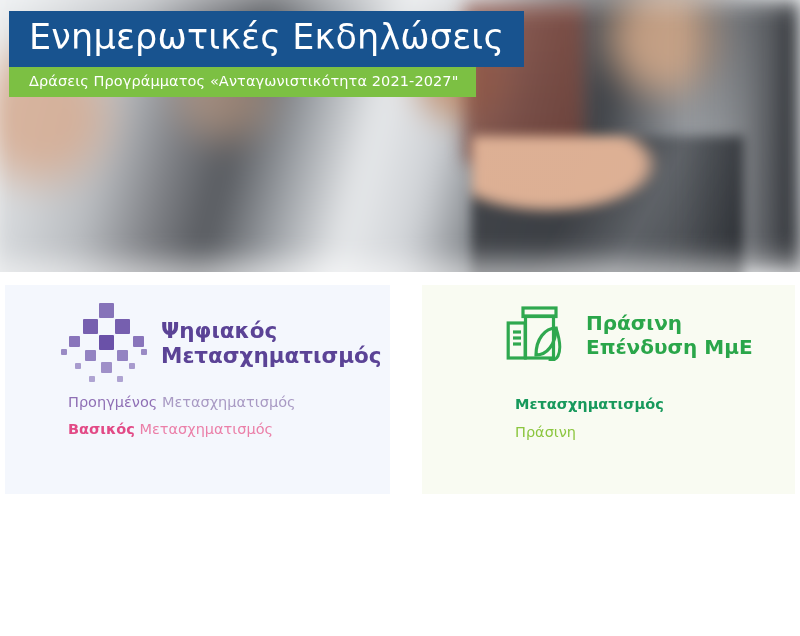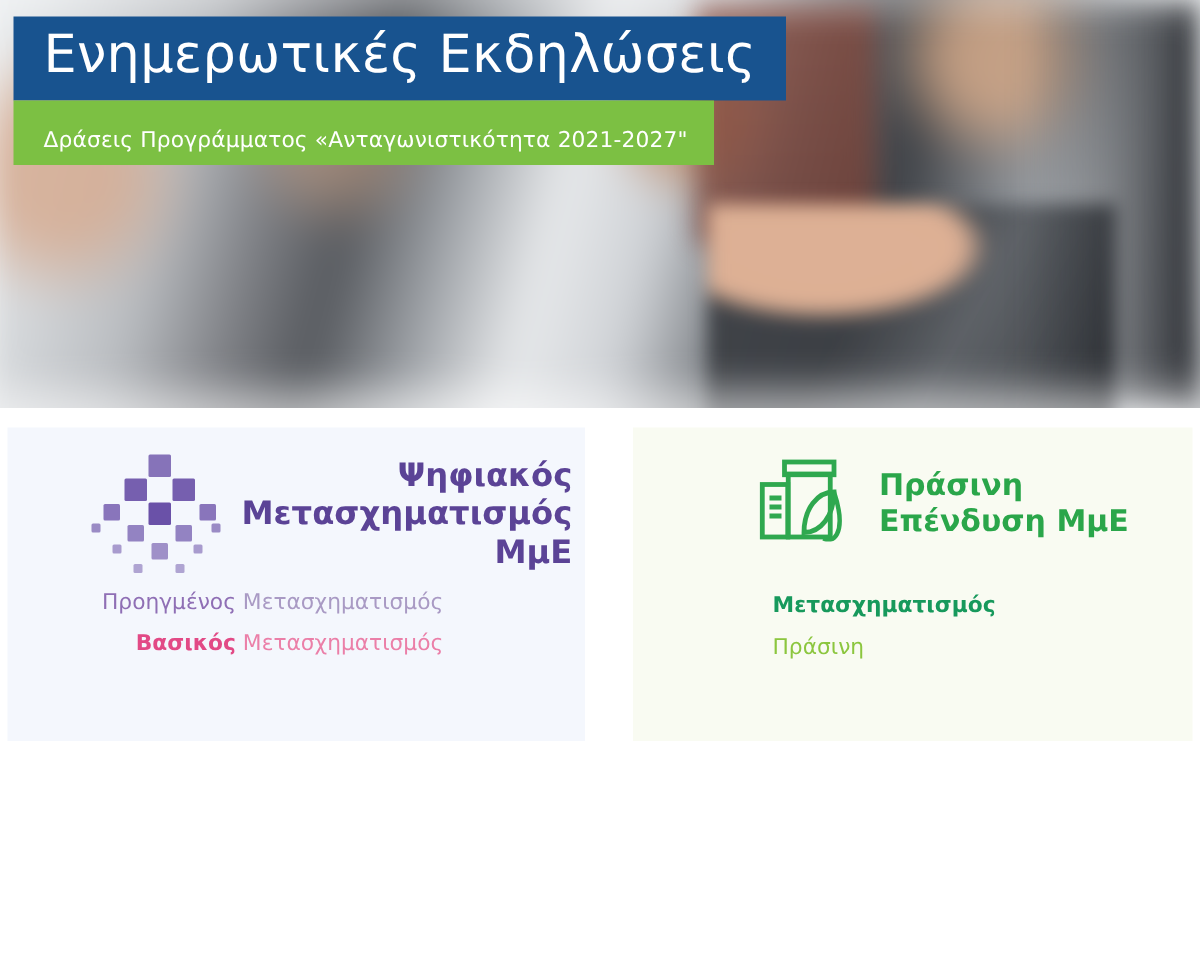--- a/index.html
+++ b/index.html
@@ -60,30 +60,30 @@
     line-height:1;
     padding:9px 20px 12px 20px;
     white-space:nowrap;
     letter-spacing:.2px;
   }
   .subtitle-bar{
     background:#7cc043;
     color:#ffffff;
     font-size:14.5px;
     line-height:1;
-    padding:20px 18px 8px 20px;
+    padding:7px 18px 8px 20px;
     white-space:nowrap;
     width:fit-content;
     letter-spacing:.1px;
   }
 
   
   .cards{position:absolute;left:0;top:285px;width:800px;height:210px;}
   .card{position:absolute;top:0;height:209px;}
-  .card-left{left:5px;width:385px;background:#f4f7fd;text-align:right;}
+  .card-left{left:5px;width:385px;background:#f4f7fd;}
   .card-right{left:422px;width:373px;background:#f9fbf2;}
 
   .card-head{display:flex;align-items:center;}
   .card-left .card-head{position:absolute;left:56px;top:18px;}
   .card-right .card-head{position:absolute;left:84px;top:20px;}
 
   .logo-mark{flex:0 0 auto;}
   .head-text{margin-left:14px;}
   .head-text .ln{white-space:nowrap;}
 
@@ -149,21 +149,20 @@
         <i style="left:80px;top:46px;width:6px;height:6px;opacity:.65;"></i>
         <i style="left:40px;top:59px;width:11px;height:11px;opacity:.62;"></i>
         <i style="left:14px;top:60px;width:6px;height:6px;opacity:.55;"></i>
         <i style="left:68px;top:60px;width:6px;height:6px;opacity:.55;"></i>
         <i style="left:28px;top:73px;width:6px;height:6px;opacity:.50;"></i>
         <i style="left:56px;top:73px;width:6px;height:6px;opacity:.50;"></i>
       </div>
       <div class="head-text digital-title">
         <div class="ln">Ψηφιακός</div>
         <div class="ln">Μετασχηματισμός</div>
-        <div class="ln">ΜμΕ</div>
       </div>
     </div>
     <div class="sub-list">
       <div class="row">
         <span class="c-purple-b">Προηγμένος</span>
         <span class="c-purple">Μετασχηματισμός</span>
       </div>
       <div class="row">
         <span class="w-b c-pink-b">Βασικός</span>
         <span class="c-pink">Μετασχηματισμός</span>

